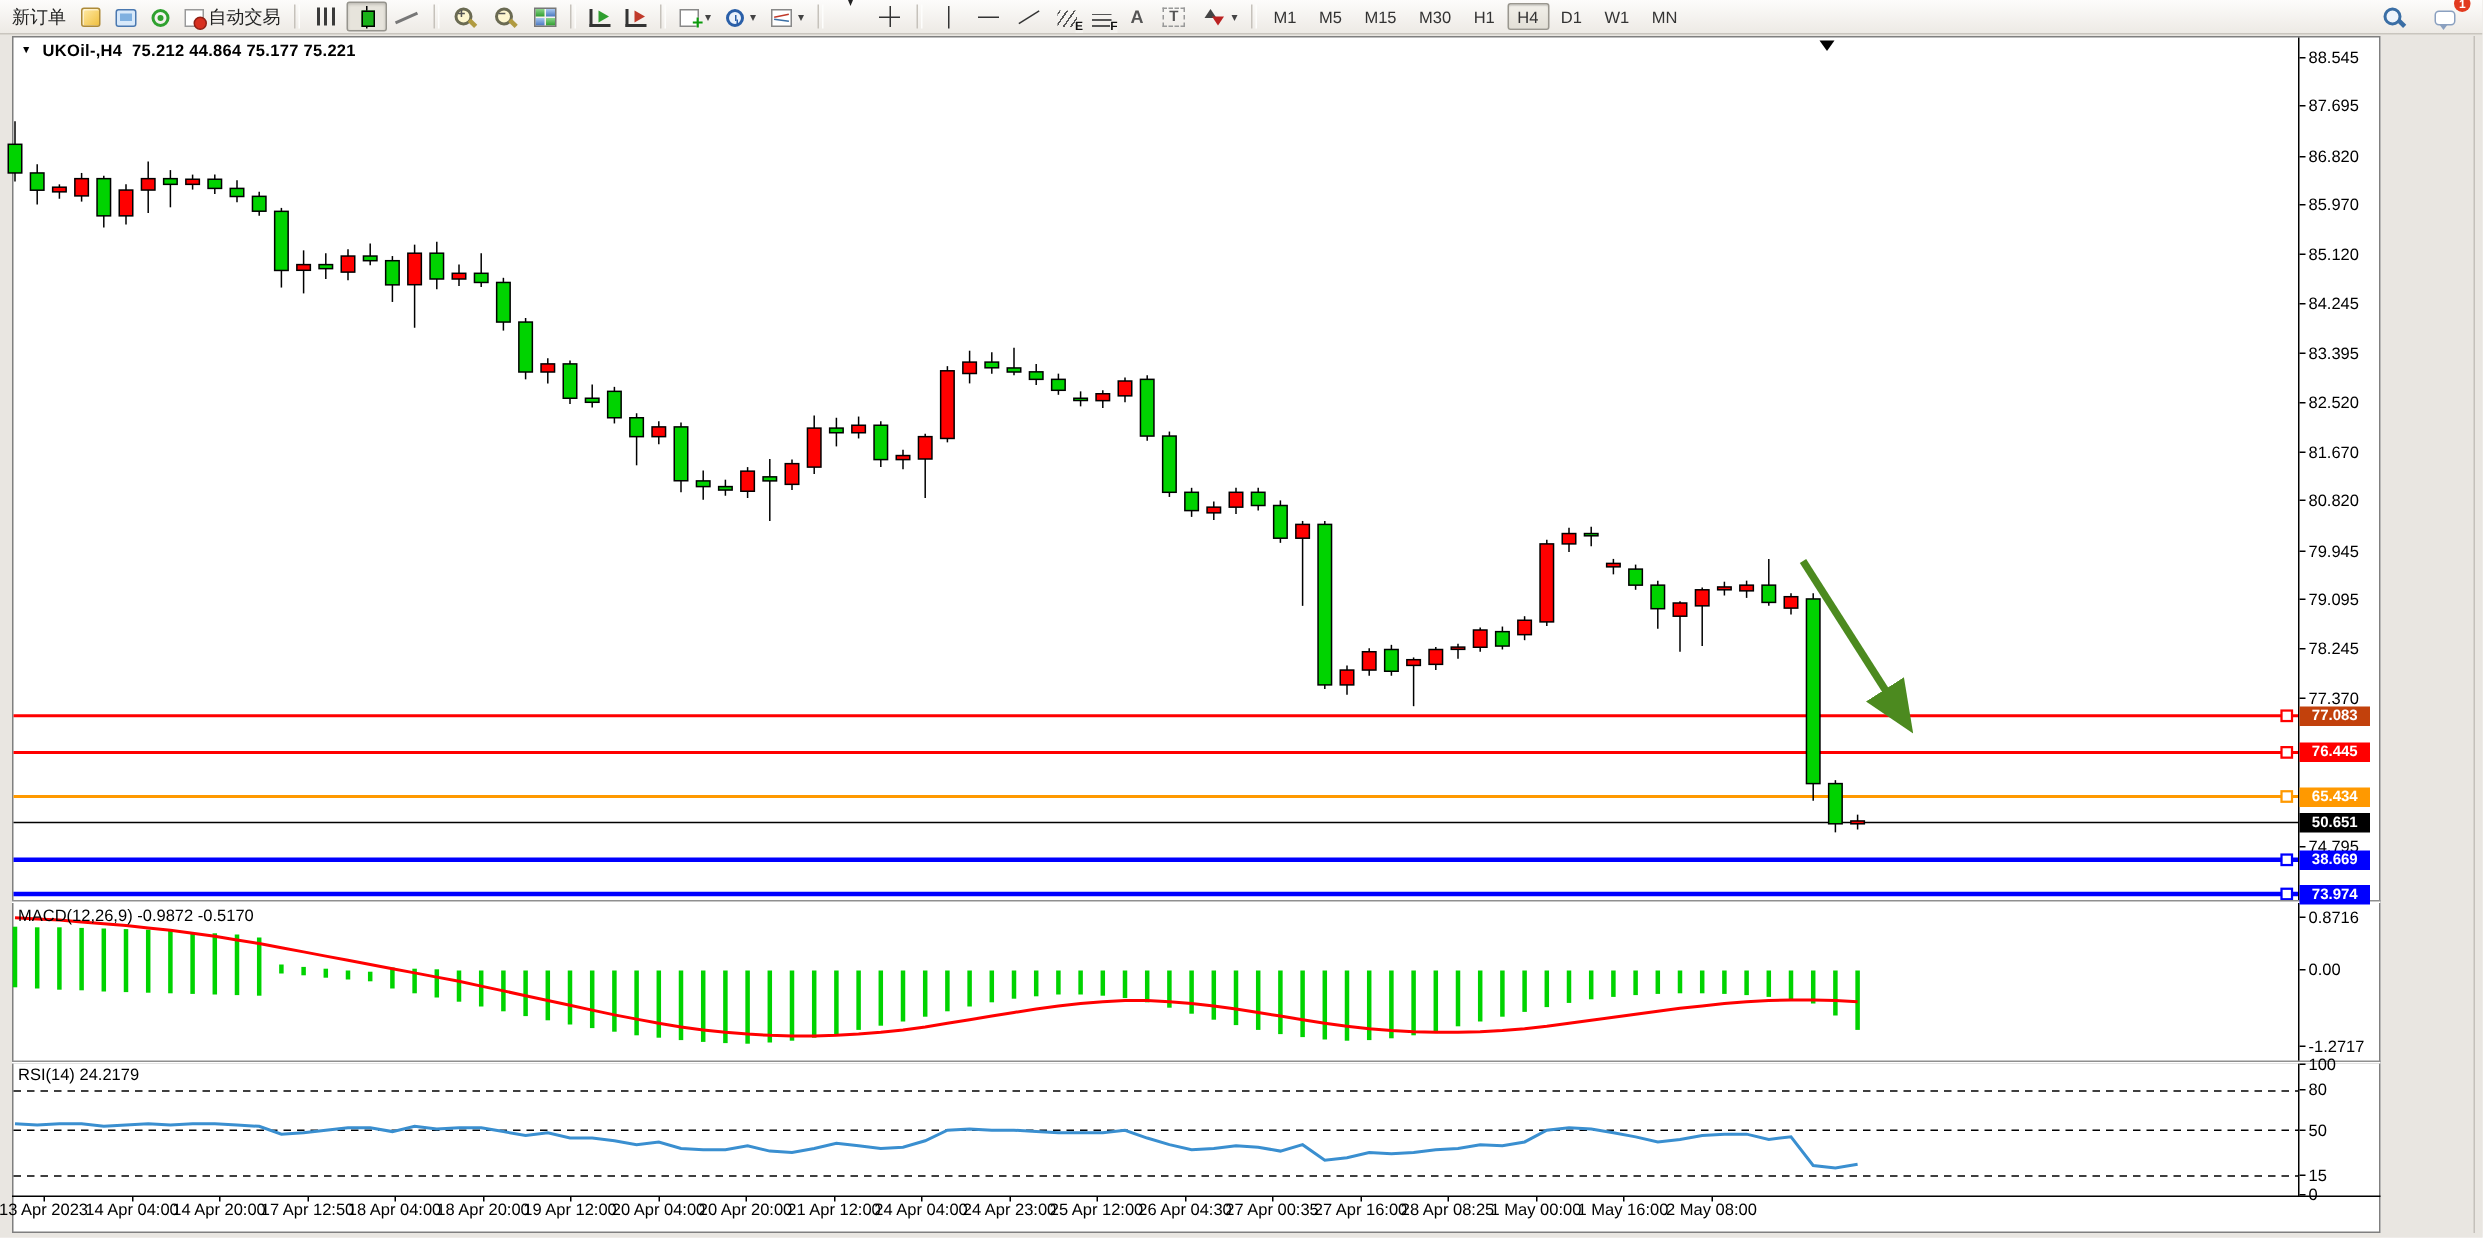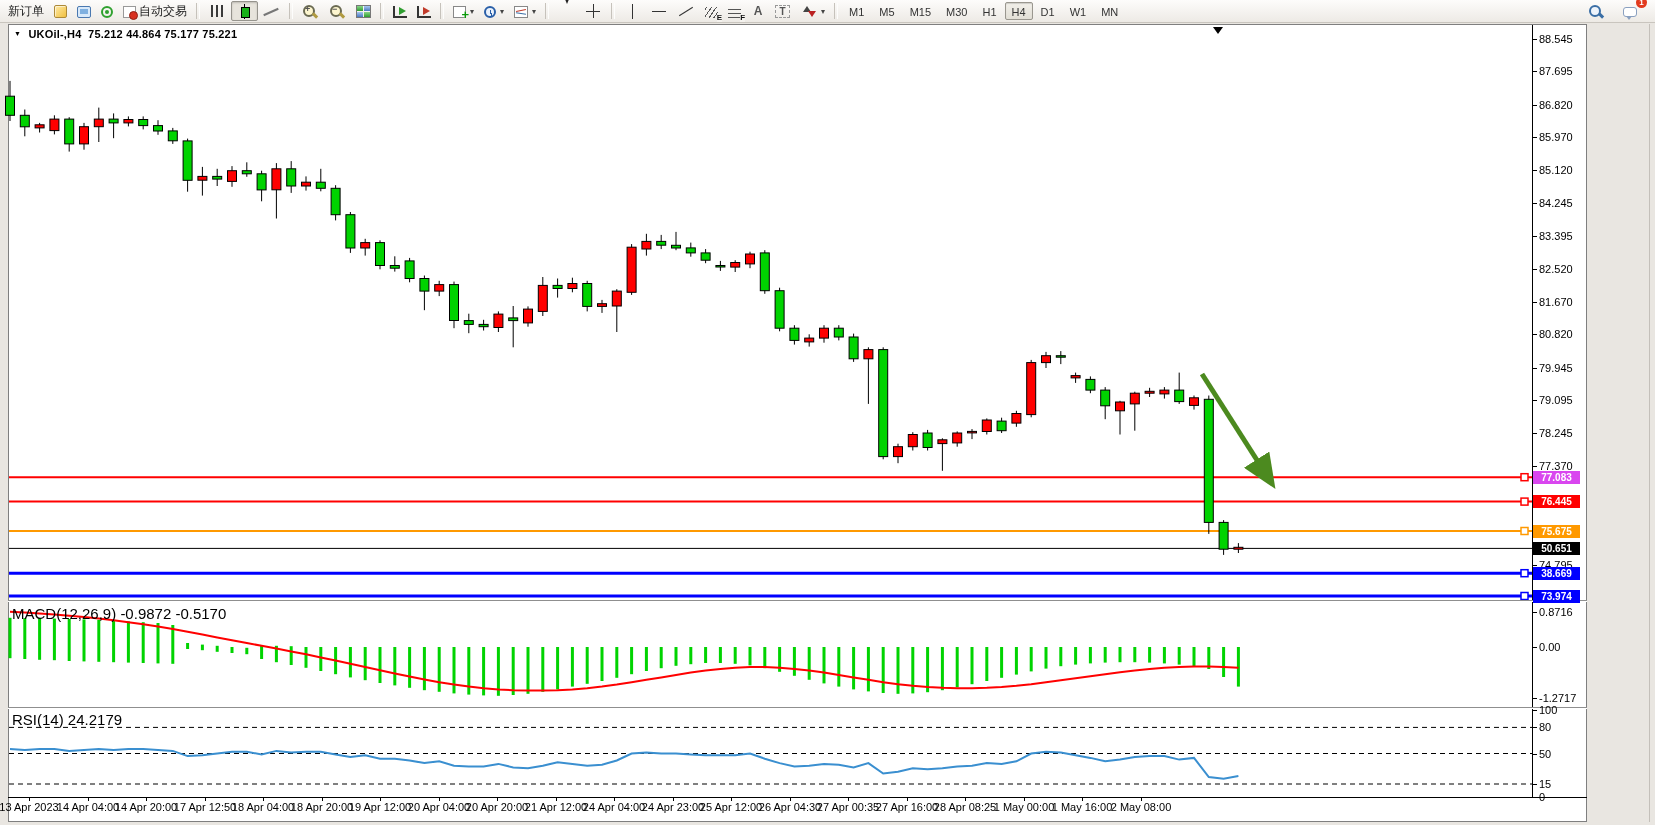--- a/index.html
+++ b/index.html
@@ -64,21 +64,21 @@
   .badge{position:absolute;right:-6px;top:-5px;min-width:11px;height:11px;border-radius:6px;background:#e23a1e;color:#fff;font-size:8px;font-weight:bold;text-align:center;line-height:11px;padding:0 2px}
 
   
   .chart-window{position:absolute;left:8px;top:24px;width:1579px;height:798px;background:#fff;border:1px solid #7f7f7f;z-index:1}
   #plot{position:absolute;left:0;top:0;width:1655px;height:825px;z-index:5;pointer-events:none}
   .axis-v{position:absolute;left:1532px;top:25px;width:1px;height:773px;background:#000;z-index:6}
   .pane-sep{position:absolute;left:8px;width:1579px;height:2px;background:#8f8f8f;border-bottom:1px solid #fff;z-index:7}
   .axis-bottom{position:absolute;left:8px;top:797px;width:1579px;height:1px;background:#000;z-index:7}
   .chart-title{position:absolute;left:14px;top:28px;z-index:8;font-size:11px;font-weight:600;color:#000;letter-spacing:.2px}
   .chart-title .caret{font-size:7px;margin-right:4px;vertical-align:2px;color:#000}
-  .ind-label{position:absolute;z-index:8;font-size:15px;color:#000}
+  .ind-label{position:absolute;z-index:8;font-size:11px;color:#000}
   .shift-marker{position:absolute;left:1213px;top:27px;width:0;height:0;border-left:5px solid transparent;border-right:5px solid transparent;border-top:7px solid #000;z-index:8}
   #overlay{position:absolute;left:0;top:0;width:1509px;height:825px;z-index:9;pointer-events:none}
   .tick{position:absolute;left:1533px;font-size:11px;color:#000;white-space:nowrap}
   .tick .dash{display:inline-block;width:4px;height:1px;background:#000;vertical-align:3px;margin-right:2px}
   .plabel{position:absolute;left:1533px;width:47px;height:13px;color:#fff;font-size:10px;font-weight:600;text-align:center;line-height:13px}
   .dlab{position:absolute;top:801px;transform:translateX(-50%);font-size:11px;color:#000;white-space:nowrap}
   .dtick{position:absolute;top:798px;width:1px;height:3px;background:#000}
   .right-gap{position:absolute;left:1588px;top:24px;width:67px;height:798px;background:#e9e6e1;z-index:0}
   .right-edge{position:absolute;left:1649px;top:24px;width:1px;height:798px;background:#c4c0ba;z-index:1}
 </style>
@@ -525,23 +525,23 @@
       <div class="tick" style="top:460px"><span class="dash"></span>77.370</div>
       <div class="tick" style="top:559px"><span class="dash"></span>74.795</div>
       <div class="tick" style="top:606px"><span class="dash"></span>0.8716</div>
       <div class="tick" style="top:641px"><span class="dash"></span>0.00</div>
       <div class="tick" style="top:692px"><span class="dash"></span>-1.2717</div>
       <div class="tick" style="top:704px"><span class="dash"></span>100</div>
       <div class="tick" style="top:721px"><span class="dash"></span>80</div>
       <div class="tick" style="top:748px"><span class="dash"></span>50</div>
       <div class="tick" style="top:778px"><span class="dash"></span>15</div>
       <div class="tick" style="top:791px"><span class="dash"></span>0</div>
-      <div class="plabel" style="top:471px;background:#d946ef">77.083</div>
+      <div class="plabel" style="top:471px;background:#c2410c">77.083</div>
       <div class="plabel" style="top:495px;background:#ff0000">76.445</div>
-      <div class="plabel" style="top:525px;background:#ff9900">75.675</div>
+      <div class="plabel" style="top:525px;background:#ff9900">65.434</div>
       <div class="plabel" style="top:542px;background:#000000">50.651</div>
       <div class="plabel" style="top:567px;background:#0000ff">38.669</div>
       <div class="plabel" style="top:590px;background:#0000ff">73.974</div>
       <div class="dtick" style="left:29px"></div>
       <div class="dlab" style="left:29px">13 Apr 2023</div>
       <div class="dtick" style="left:88px"></div>
       <div class="dlab" style="left:88px">14 Apr 04:00</div>
       <div class="dtick" style="left:146px"></div>
       <div class="dlab" style="left:146px">14 Apr 20:00</div>
       <div class="dtick" style="left:205px"></div>

